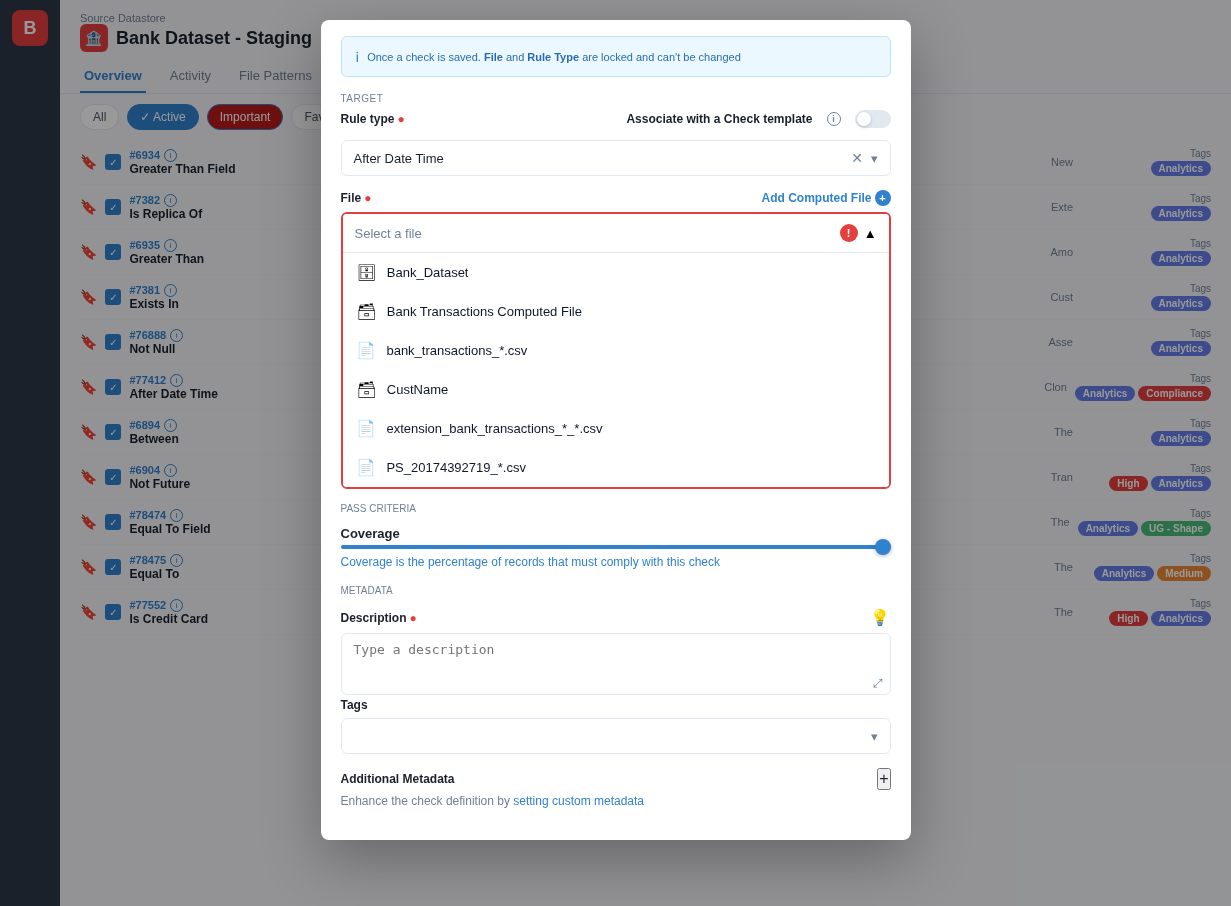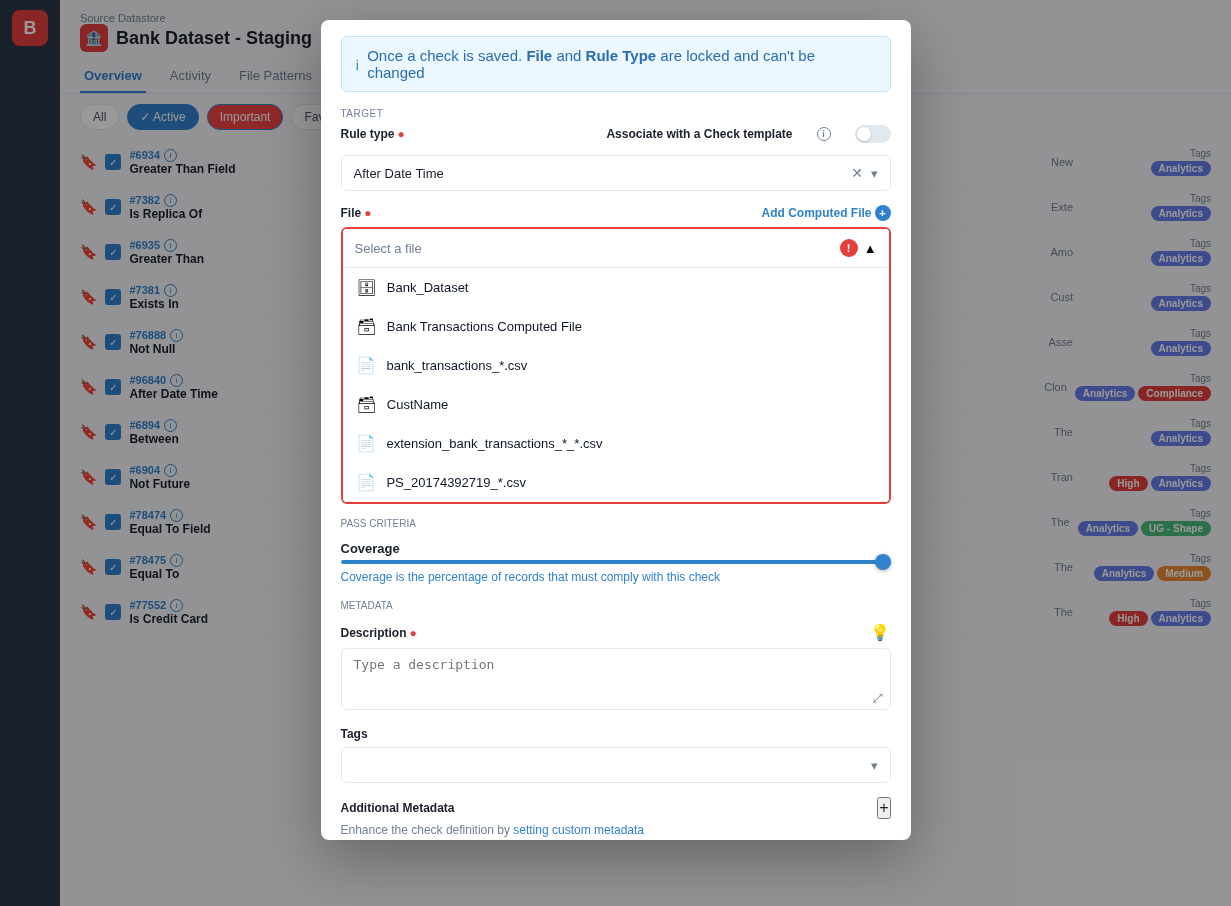--- a/index.html
+++ b/index.html
@@ -23,51 +23,51 @@
 
     
     .nav-tabs { display: flex; gap: 20px; padding: 8px 20px 0; border-bottom: 1px solid #e2e8f0; }
     .nav-tab { padding: 8px 4px; font-size: 13px; color: #718096; cursor: pointer; border-bottom: 2px solid transparent; }
     .nav-tab.active { color: #3182ce; border-bottom-color: #3182ce; font-weight: 600; }
 
     
     .filter-bar { display: flex; align-items: center; gap: 8px; padding: 10px 20px; }
     .filter-btn { padding: 5px 12px; border-radius: 16px; border: 1px solid #e2e8f0; background: white; font-size: 12px; cursor: pointer; color: #4a5568; display: flex; align-items: center; gap: 4px; }
     .filter-btn.active { background: #3182ce; color: white; border-color: #3182ce; }
-    .filter-btn.important { background: #ef4444; color: white; border-color: #3182ce; }
+    .filter-btn.important { background: #b91c1c; color: white; border-color: #3182ce; }
     .search-input-bar { display: flex; align-items: center; gap: 6px; border: 1px solid #e2e8f0; border-radius: 16px; padding: 4px 12px; background: white; flex: 0 0 180px; }
     .tag-pill { display: inline-block; padding: 2px 8px; border-radius: 10px; font-size: 10px; font-weight: 600; }
     .tag-analytics { background: #667eea; color: white; }
     .tag-compliance { background: #e53e3e; color: white; }
     .tag-high { background: #e53e3e; color: white; }
     .tag-ug-shape { background: #48bb78; color: white; }
     .tag-medium { background: #ed8936; color: white; }
 
     
     .modal-overlay { position: absolute; top: 0; left: 0; right: 0; bottom: 0; background: rgba(0,0,0,0.4); display: flex; align-items: flex-start; justify-content: center; padding-top: 20px; z-index: 100; }
     .modal { width: 590px; background: white; border-radius: 8px; box-shadow: 0 20px 60px rgba(0,0,0,0.3); overflow: hidden; max-height: 870px; }
     .modal-header { padding: 16px 20px; border-bottom: 1px solid #e2e8f0; display: flex; align-items: center; justify-content: space-between; }
     .modal-title { font-size: 16px; font-weight: 700; color: #1a202c; }
     .modal-close { background: none; border: none; font-size: 18px; color: #718096; cursor: pointer; }
     .modal-body { padding: 16px 20px; overflow-y: auto; max-height: 820px; }
 
     
     .info-banner { background: #ebf8ff; border: 1px solid #bee3f8; border-radius: 6px; padding: 10px 14px; display: flex; align-items: center; gap: 8px; margin-bottom: 16px; }
     .info-icon { color: #3182ce; font-size: 14px; }
-    .info-text { font-size: 15px; color: #2b6cb0; }
+    .info-text { font-size: 11px; color: #2b6cb0; }
     .info-text strong { font-weight: 600; }
 
     
     .section-label { font-size: 10px; color: #718096; text-transform: uppercase; letter-spacing: 0.5px; margin-bottom: 6px; }
 
     
     .form-row { display: flex; align-items: center; gap: 12px; margin-bottom: 12px; }
     .form-label { font-size: 12px; font-weight: 600; color: #1a202c; display: flex; align-items: center; gap: 3px; }
     .required-dot { color: #e53e3e; }
-    .form-label-right { margin-left: auto; font-size: 12px; color: #1a202c; font-weight: 600; display: flex; align-items: center; gap: 24px; text-align: center; }
+    .form-label-right { margin-left: auto; font-size: 12px; color: #1a202c; font-weight: 600; display: flex; align-items: center; gap: 14px; text-align: center; }
     .info-circle { width: 14px; height: 14px; border-radius: 50%; border: 1px solid #718096; display: inline-flex; align-items: center; justify-content: center; font-size: 9px; color: #718096; }
 
     
     .toggle { width: 36px; height: 18px; background: #e2e8f0; border-radius: 9px; position: relative; cursor: pointer; }
     .toggle-thumb { width: 14px; height: 14px; background: white; border-radius: 50%; position: absolute; top: 2px; left: 2px; box-shadow: 0 1px 3px rgba(0,0,0,0.2); }
 
     
     .select-field { width: 100%; height: 36px; border: 1px solid #e2e8f0; border-radius: 6px; padding: 0 12px; display: flex; align-items: center; justify-content: space-between; cursor: pointer; font-size: 13px; color: #1a202c; background: white; }
     .select-field .clear-btn { color: #718096; font-size: 14px; cursor: pointer; }
     .select-field .arrow { color: #718096; }
@@ -94,21 +94,21 @@
     .coverage-text { font-size: 13px; font-weight: 600; color: #1a202c; margin-bottom: 4px; }
     .coverage-subtext { font-size: 12px; color: #e53e3e; margin-bottom: 8px; }
     .coverage-subtext span { color: #3182ce; }
     .slider-container { position: relative; margin-bottom: 6px; }
     .slider-track { height: 4px; background: #e2e8f0; border-radius: 2px; position: relative; }
     .slider-fill { height: 4px; background: #3182ce; border-radius: 2px; width: 100%; }
     .slider-thumb { width: 16px; height: 16px; background: #3182ce; border-radius: 50%; position: absolute; right: 0; top: -6px; box-shadow: 0 1px 4px rgba(0,0,0,0.3); }
     .coverage-info { font-size: 12px; color: #3182ce; }
 
     
-    .description-section { margin-bottom: 14px; }
+    .description-section { }
     .desc-header { display: flex; align-items: center; justify-content: space-between; margin-bottom: 6px; }
     .desc-label { font-size: 12px; font-weight: 600; color: #1a202c; display: flex; align-items: center; gap: 3px; }
     .bulb-icon { color: #3182ce; font-size: 16px; }
     .desc-textarea { width: 100%; height: 62px; border: 1px solid #e2e8f0; border-radius: 6px; padding: 8px 12px; font-size: 13px; resize: none; color: #701a75; position: relative; }
     .expand-icon { position: absolute; right: 8px; bottom: 8px; color: #718096; font-size: 12px; }
     .desc-wrapper { position: relative; }
 
     
     .tags-section { margin-bottom: 14px; }
     .tags-select { width: 100%; height: 36px; border: 1px solid #e2e8f0; border-radius: 6px; padding: 0 12px; display: flex; align-items: center; justify-content: flex-end; cursor: pointer; }
@@ -282,21 +282,21 @@
         </div>
       </div>
 
       <div class="list-row">
         <span class="bookmark-icon">🔖</span>
         <div class="checkbox">
             <span class="check-mark">✓</span>
           </div>
         <div class="item-info">
           <div class="item-id-row">
-              <span class="item-id">#96840</span>
+              <span class="item-id">#77412</span>
               <div class="info-i">i</div>
             </div>
           <div class="item-name">After Date Time</div>
         </div>
         <div class="item-desc-text">Clon</div>
         <div class="tags-right">
           <div style="font-size:10px;color:#718096;">Tags</div>
           <div style="display:flex;gap:3px;">
               <span class="tag-pill tag-analytics">Analytics</span>
               <span class="tag-pill tag-compliance">Compliance</span>

